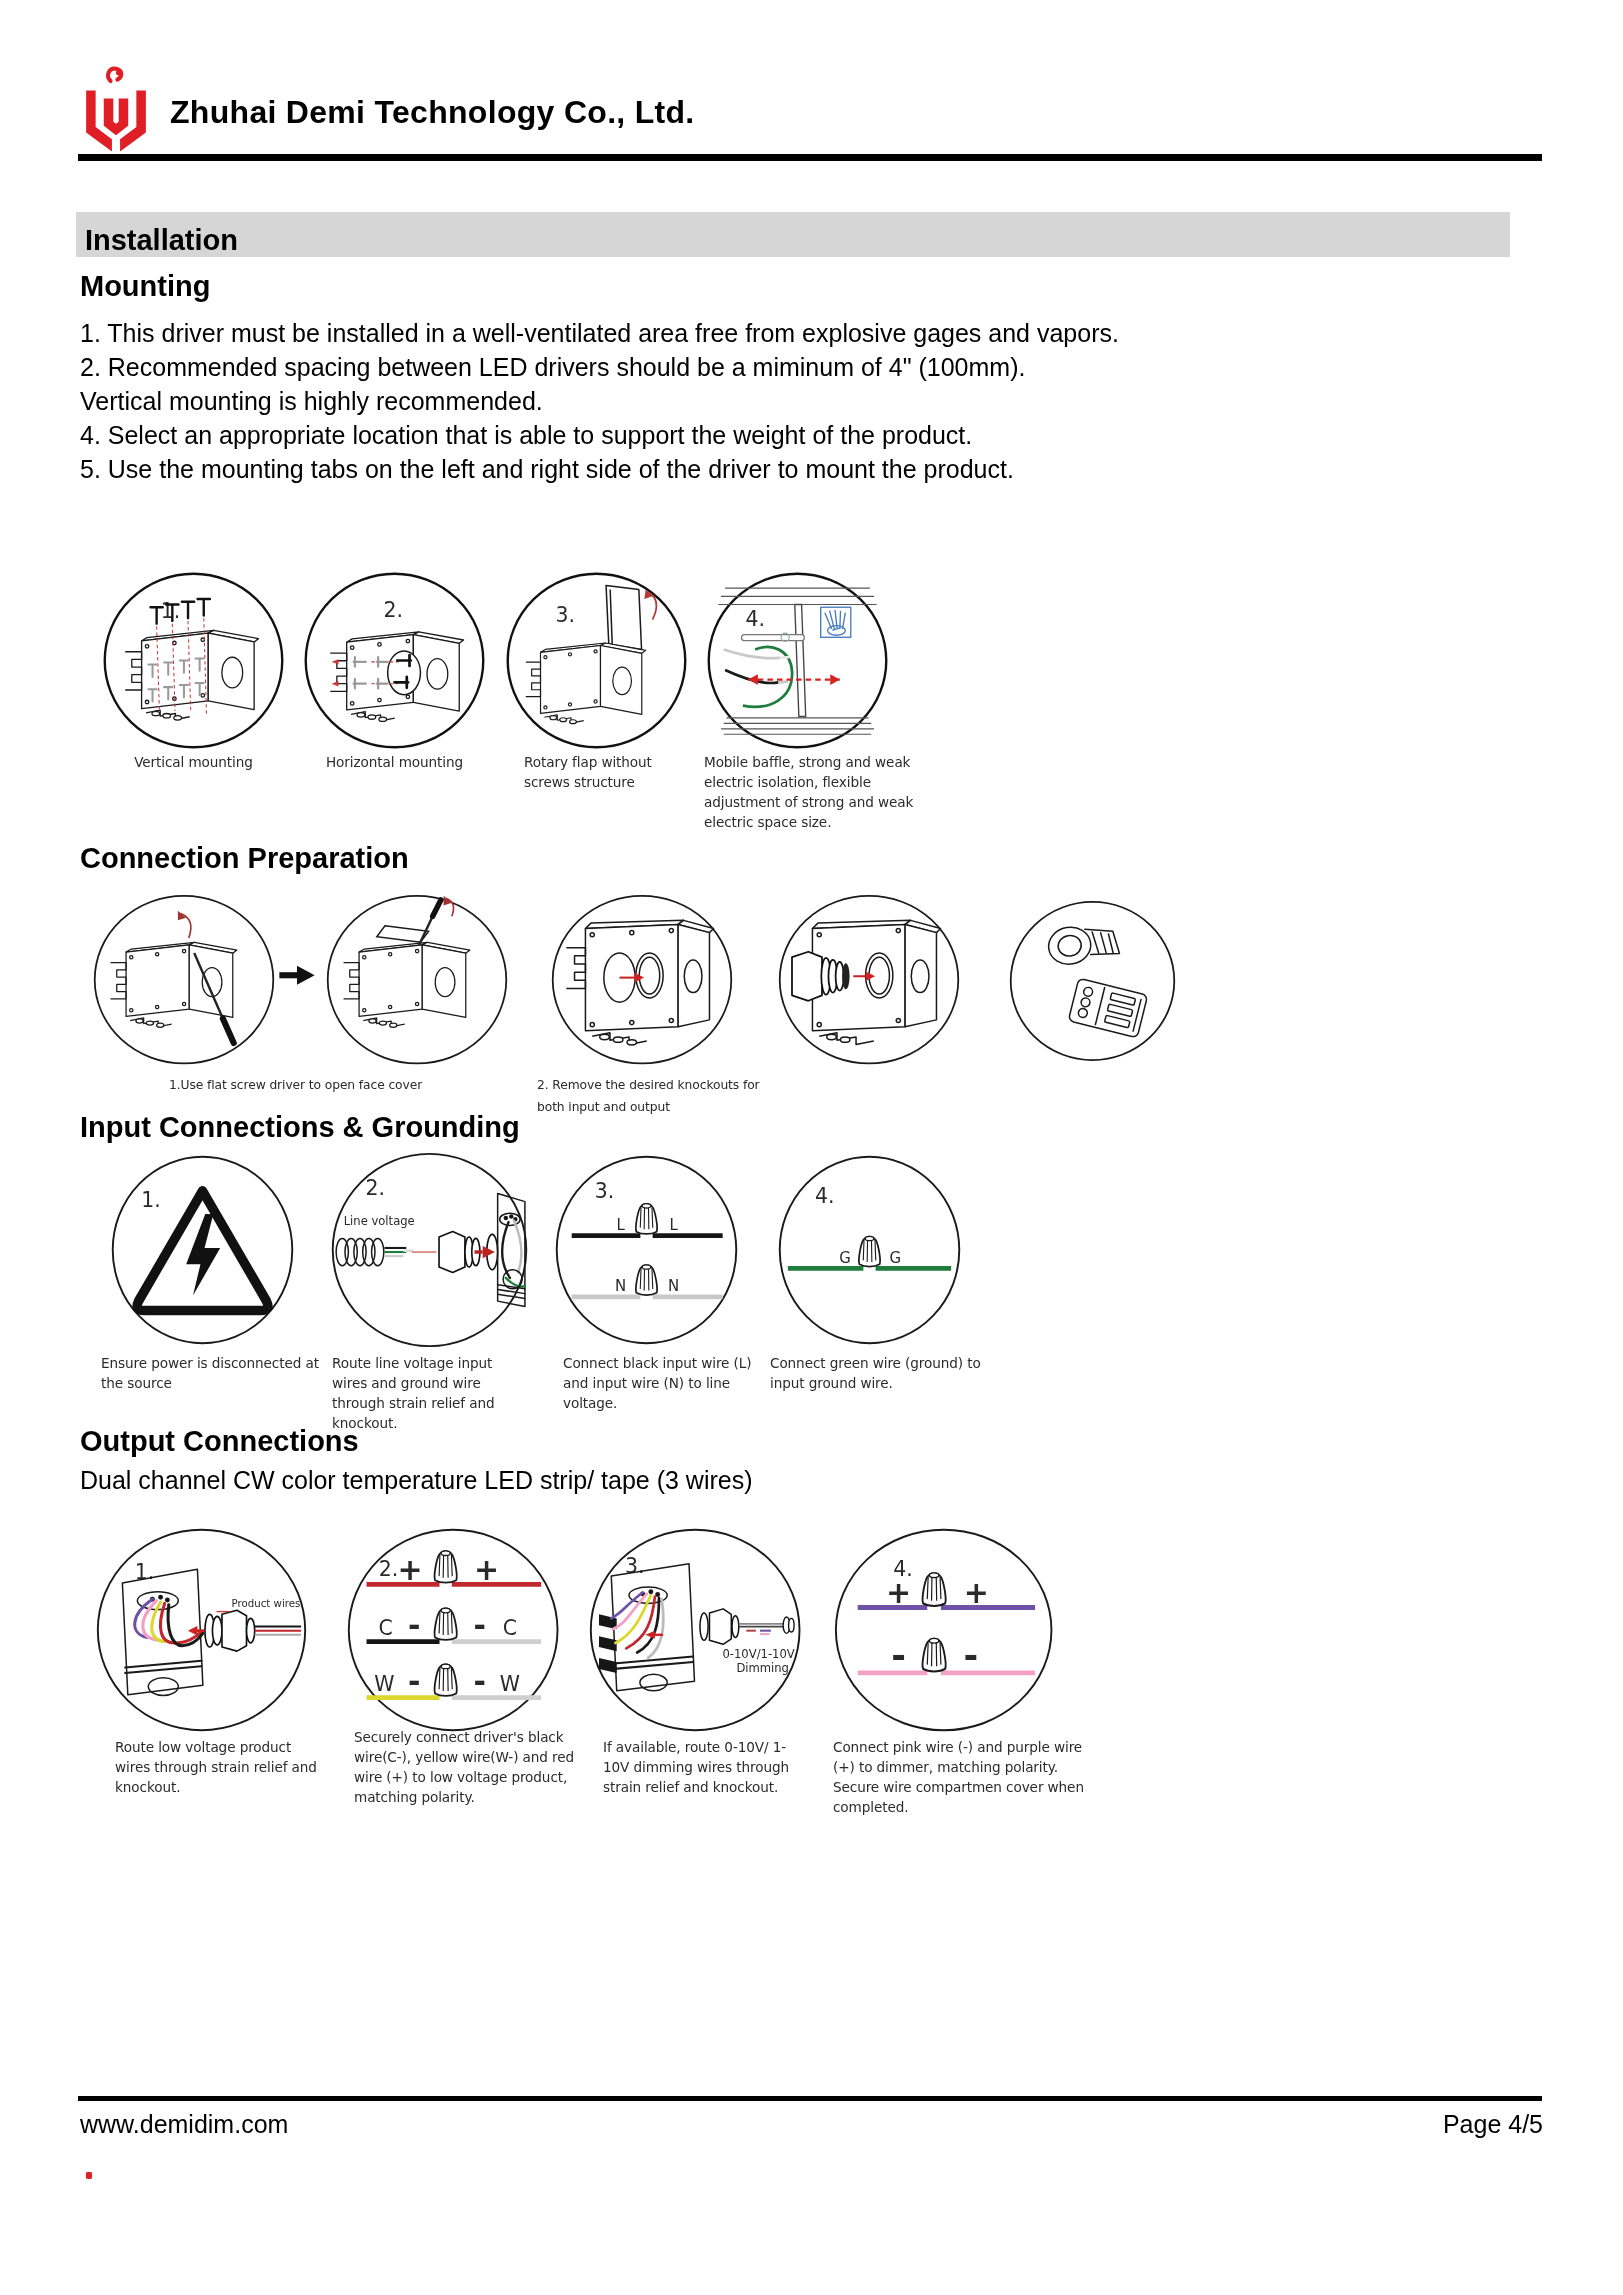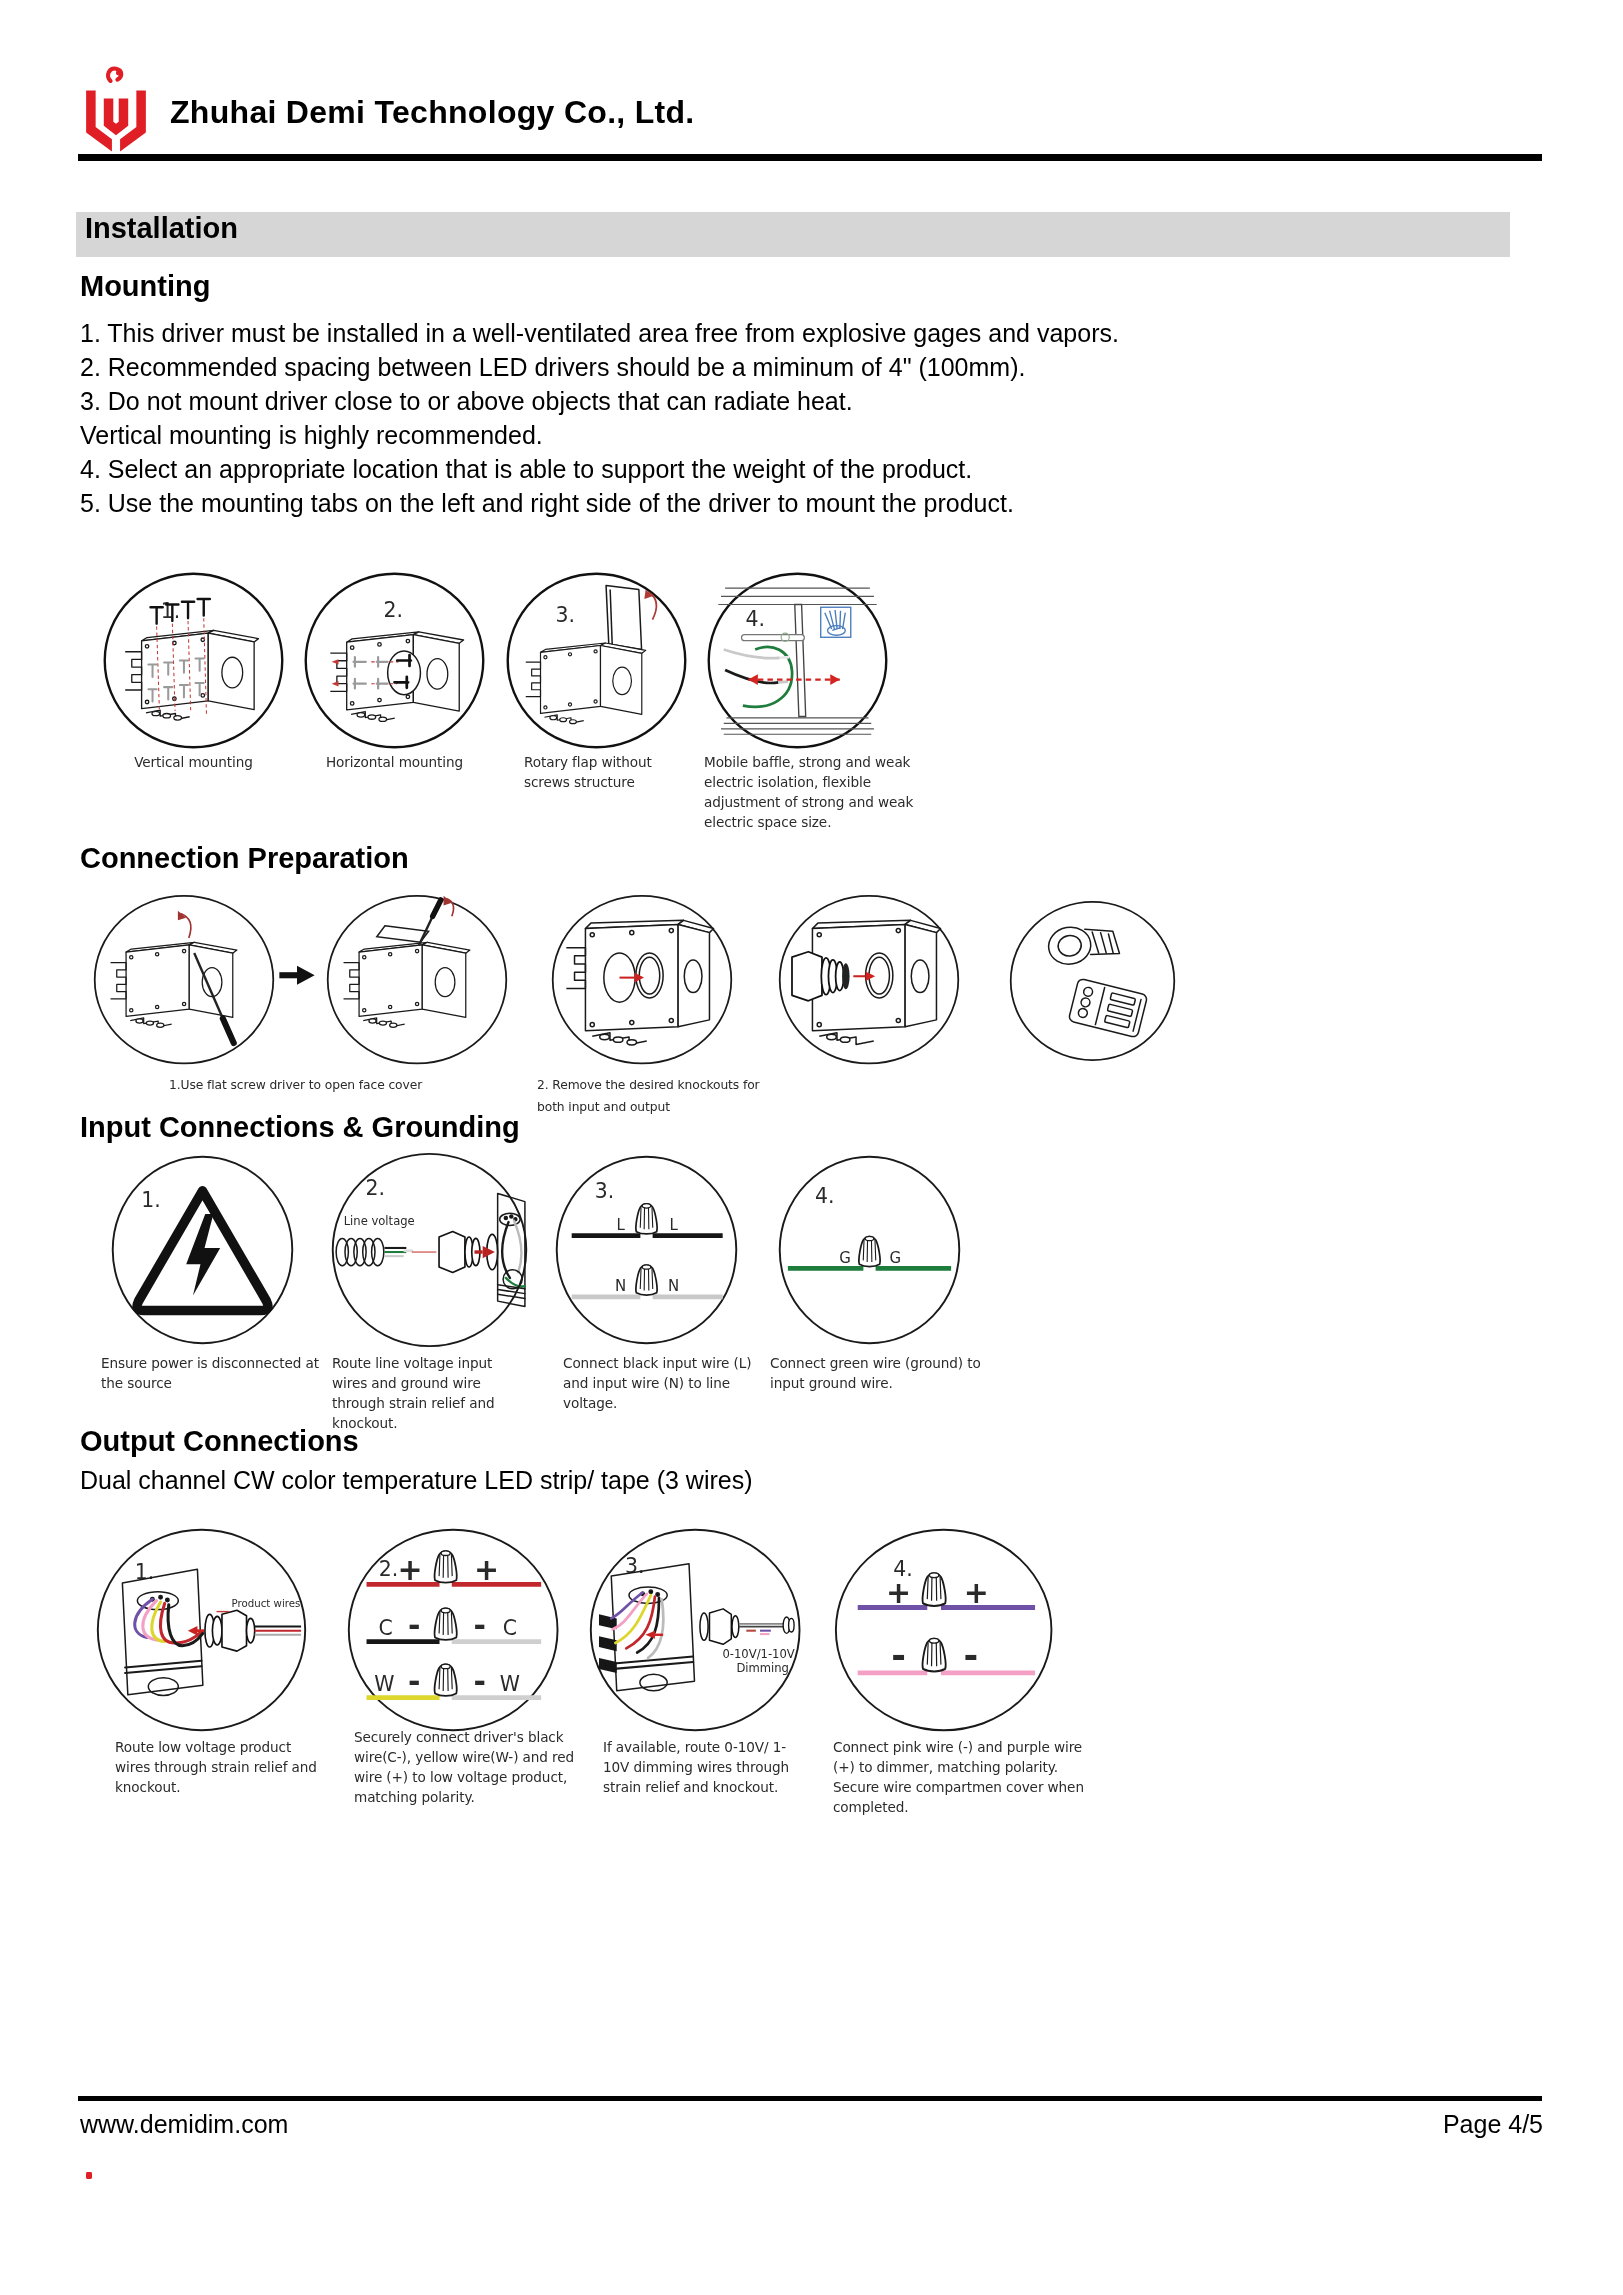--- a/index.html
+++ b/index.html
@@ -6,21 +6,21 @@
   html,body { margin:0; padding:0; background:#ffffff; }
   .page {
     position:relative; width:1623px; height:2295px; background:#fff;
     font-family:"Liberation Sans", sans-serif; color:#000; overflow:hidden;
   }
   .abs { position:absolute; }
   .company-name { font-size:32px; font-weight:bold; letter-spacing:0.3px; }
   .rule { background:#000; }
   .section-bar {
     background:#d6d6d6; font-size:29px; font-weight:bold;
-    display:flex; align-items:flex-start; padding-left:8.9px;
+    display:flex; align-items:flex-end; padding-left:8.9px;
   }
   .h2 { font-size:29px; font-weight:bold; }
   .body-text { font-size:25px; line-height:34px; }
   .subtitle { font-size:25px; }
   .caption {
     font-family:"DejaVu Sans", sans-serif; font-size:13.6px; line-height:20px;
     color:#2b2b2b; letter-spacing:-0.1px;
   }
   .caption.small { font-size:12.3px; line-height:22px; }
   .caption.center { text-align:center; }
@@ -79,21 +79,20 @@
 
   <div class="abs section-bar" style="left:76px; top:212px; width:1434px; height:45px;">
     <span>Installation</span>
   </div>
 
   <div class="abs h2" style="left:80px; top:270px;">Mounting</div>
 
   <div class="abs" style="left:80px; top:316px; width:1432px;">
     <div class="body-text">1. This driver must be installed in a well-ventilated area free from explosive gages and vapors.</div>
     <div class="body-text">2. Recommended spacing between LED drivers should be a miminum of 4" (100mm).</div>
-    <div class="body-text">3. Do not mount driver close to or above objects that can radiate heat.</div>
     <div class="body-text">Vertical mounting is highly recommended.</div>
     <div class="body-text">4. Select an appropriate location that is able to support the weight of the product.</div>
     <div class="body-text">5. Use the mounting tabs on the left and right side of the driver to mount the product.</div>
   </div>
 
   <div class="abs fig" style="left:102px; top:569px;">
     <svg width="183" height="183" viewBox="0 0 268 268">
       <ellipse cx="134" cy="134" rx="130" ry="127" fill="#fff" stroke="#111" stroke-width="3.5"></ellipse>
       <text class="fignum" x="86" y="72">1.</text>
       <use href="#drvbox" transform="translate(58,94) scale(0.80)"></use>

